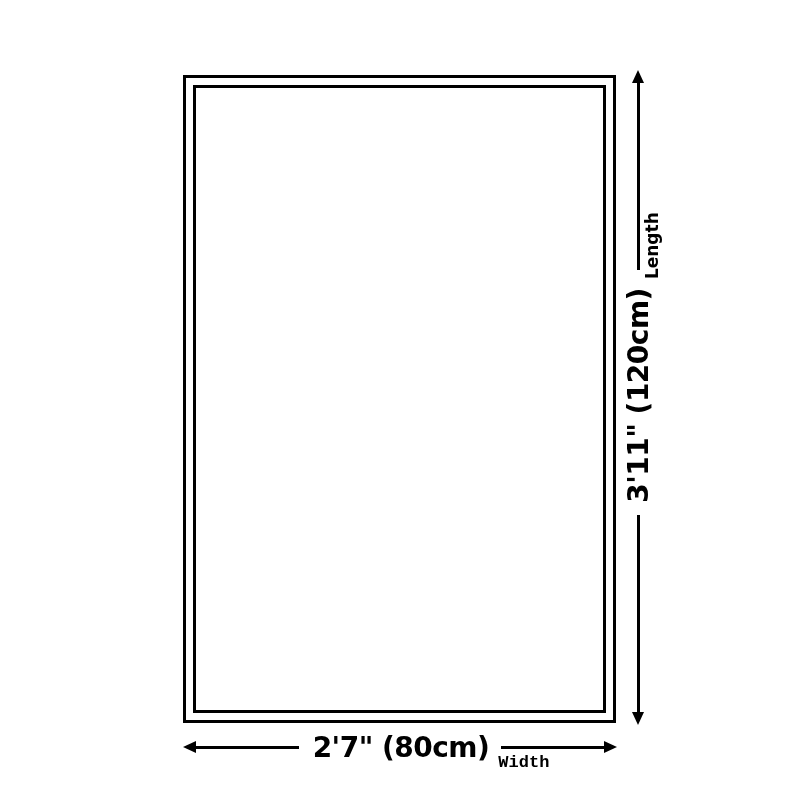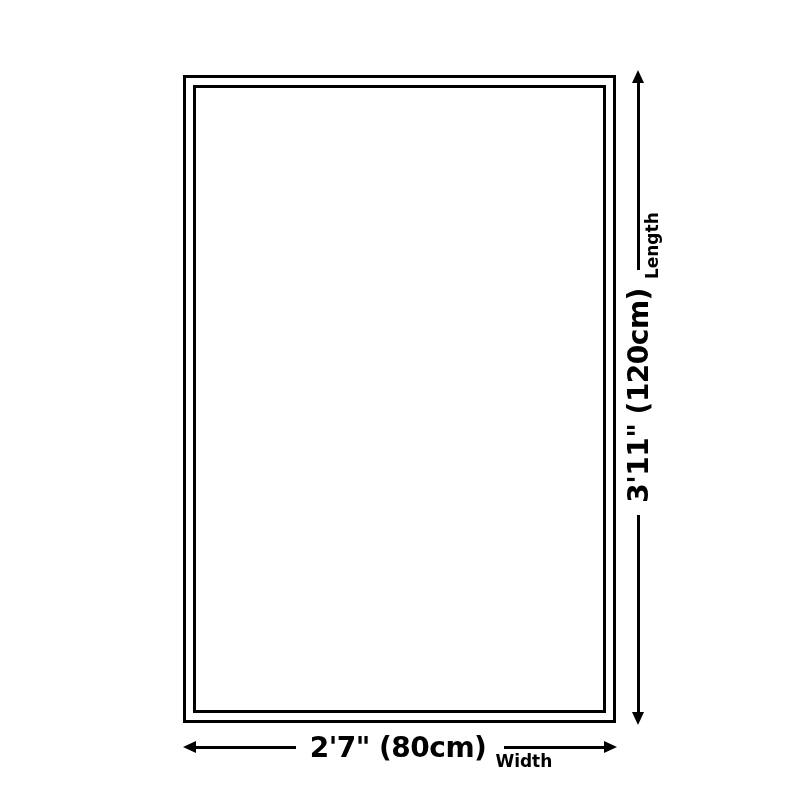--- a/index.html
+++ b/index.html
@@ -94,21 +94,21 @@
   .dim-sub {
     display: inline-block;
     font-weight: bold;
     font-size: 17px;
     color: #000000;
     position: relative;
     top: 10px;
     margin-left: 9px;
   }
   .sub-length { margin-right: -70px; }
-  .sub-width  { margin-right: -62px; }
+  .sub-width  { margin-right: -62px; font-family: Liberation Mono, monospace; }
 </style>
 </head>
 <body>
 
 <div class="canvas">
 
   <div class="rect-outer">
     <div class="rect-inner"></div>
   </div>
 

